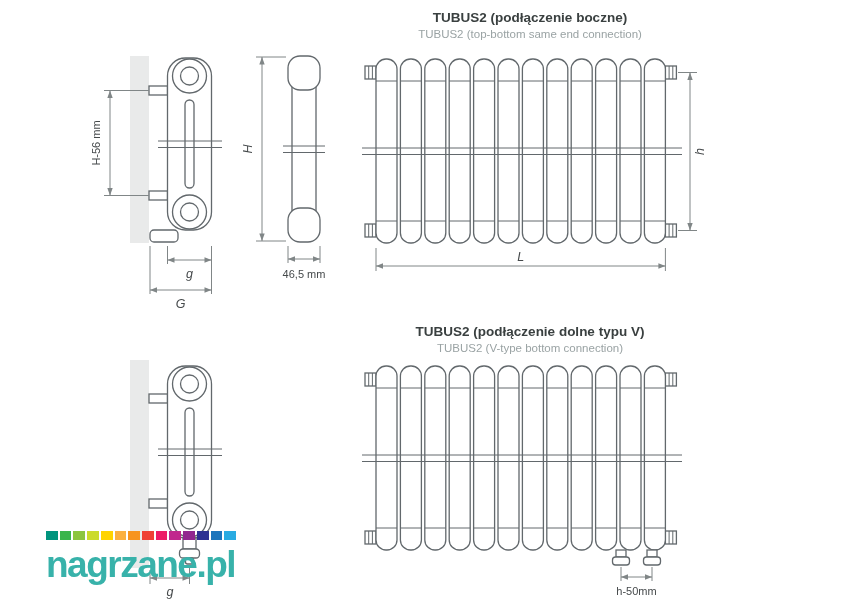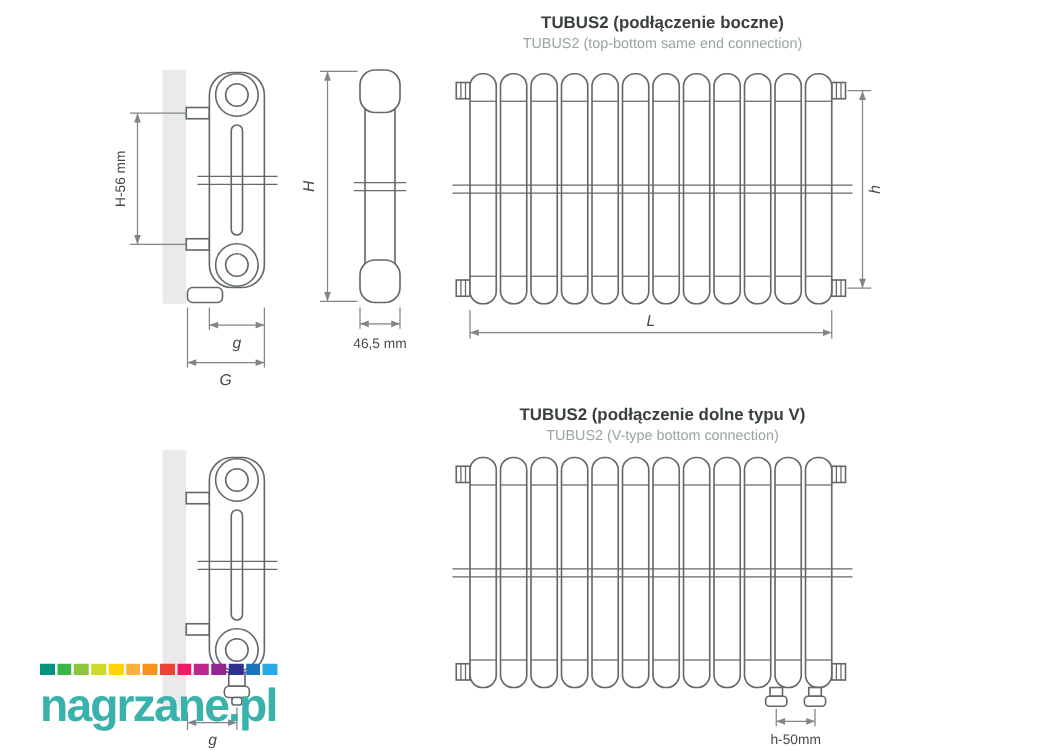--- a/index.html
+++ b/index.html
@@ -9,21 +9,21 @@
   text{font-family:"Liberation Sans",sans-serif;}
   .t-title{font-size:13.5px;font-weight:bold;fill:#3a4040;}
   .t-sub{font-size:11.5px;fill:#9aa3a4;}
   .t-dim{font-size:11px;fill:#45494b;}
   .t-dimi{font-size:12.5px;font-style:italic;fill:#45494b;}
   .outline{fill:#ffffff;stroke:#62686c;stroke-width:1.3;}
   .thin{stroke:#62686c;stroke-width:1;fill:none;}
   .wall{fill:#e9eaea;stroke:none;}
   .diml{stroke:#808687;stroke-width:1;}
   .dimf{fill:#808687;stroke:none;}
-  .logo{position:absolute;left:32px;top:531px;width:190px;}
+  .logo{position:absolute;left:46px;top:531px;width:190px;}
   .logo-strip{display:flex;gap:2px;height:9px;margin-bottom:4px;}
   .logo-strip div{flex:1;}
   .logo-text{font-size:37px;font-weight:bold;letter-spacing:-1.5px;line-height:1.15;}
 </style>
 </head>
 <body>
 
 <div id="canvas">
 <svg id="drawing" width="850" height="600" viewBox="0 0 850 600" xmlns="http://www.w3.org/2000/svg" xmlns:xlink="http://www.w3.org/1999/xlink">
   <defs>

